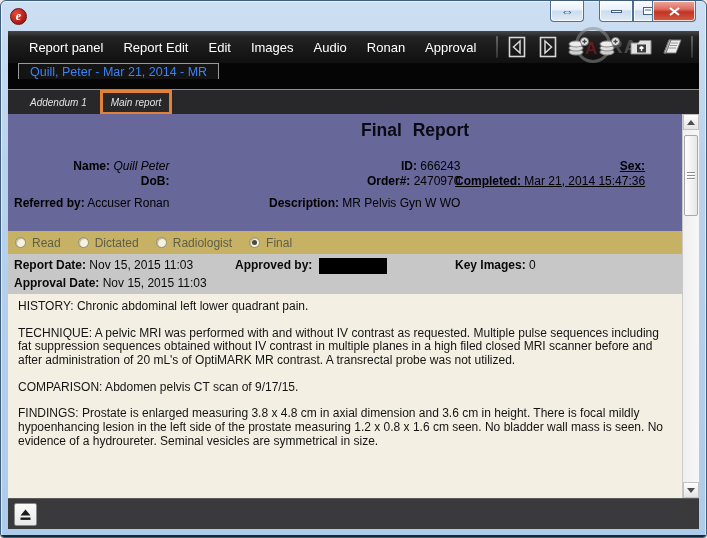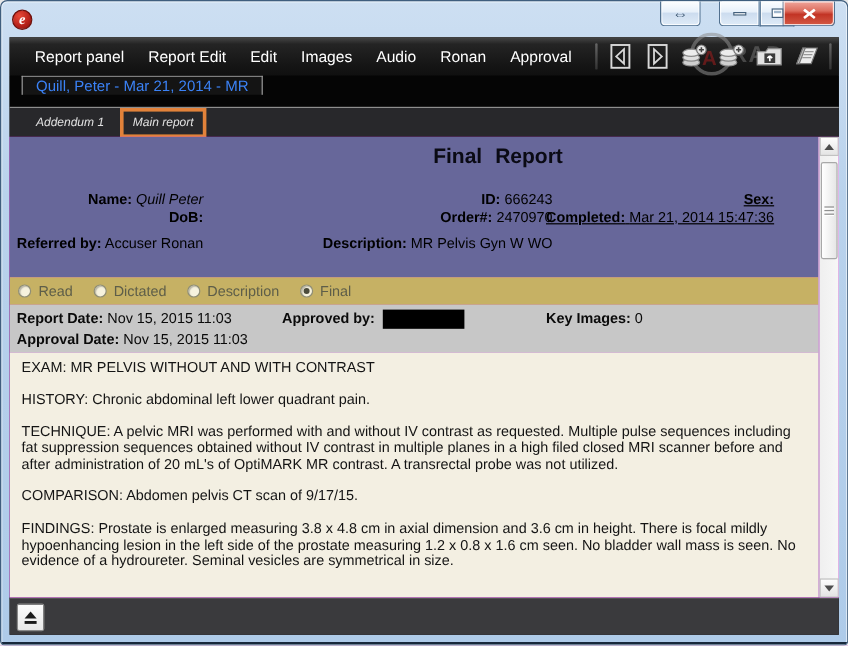--- a/index.html
+++ b/index.html
@@ -266,21 +266,21 @@
         <div class="radio-item">
           <span class="radio-circle"></span>
           <span>Read</span>
         </div>
         <div class="radio-item">
           <span class="radio-circle"></span>
           <span>Dictated</span>
         </div>
         <div class="radio-item">
           <span class="radio-circle"></span>
-          <span>Description</span>
+          <span>Radiologist</span>
         </div>
         <div class="radio-item selected">
           <span class="radio-circle"></span>
           <span>Final</span>
         </div>
       </div>
 
       <div class="band band-gray">
         <div class="mcol mcol-1">
           <div>
@@ -300,21 +300,20 @@
         </div>
         <div class="mcol mcol-3">
           <div>
             <span class="lbl">Key Images:</span>
             <span>0</span>
           </div>
         </div>
       </div>
 
       <div class="band band-body">
-        <p>EXAM: MR PELVIS WITHOUT AND WITH CONTRAST</p>
         <p>HISTORY: Chronic abdominal left lower quadrant pain.</p>
         <p>TECHNIQUE: A pelvic MRI was performed with and without IV contrast as requested. Multiple pulse sequences including fat suppression sequences obtained without IV contrast in multiple planes in a high filed closed MRI scanner before and after administration of 20 mL's of OptiMARK MR contrast. A transrectal probe was not utilized.</p>
         <p>COMPARISON: Abdomen pelvis CT scan of 9/17/15.</p>
         <p>FINDINGS: Prostate is enlarged measuring 3.8 x 4.8 cm in axial dimension and 3.6 cm in height. There is focal mildly hypoenhancing lesion in the left side of the prostate measuring 1.2 x 0.8 x 1.6 cm seen. No bladder wall mass is seen. No evidence of a hydroureter. Seminal vesicles are symmetrical in size.</p>
       </div>
 
       <div class="scrollbar">
         <div class="sb-btn sb-up">
           <span class="tri-up"></span>
         </div>

